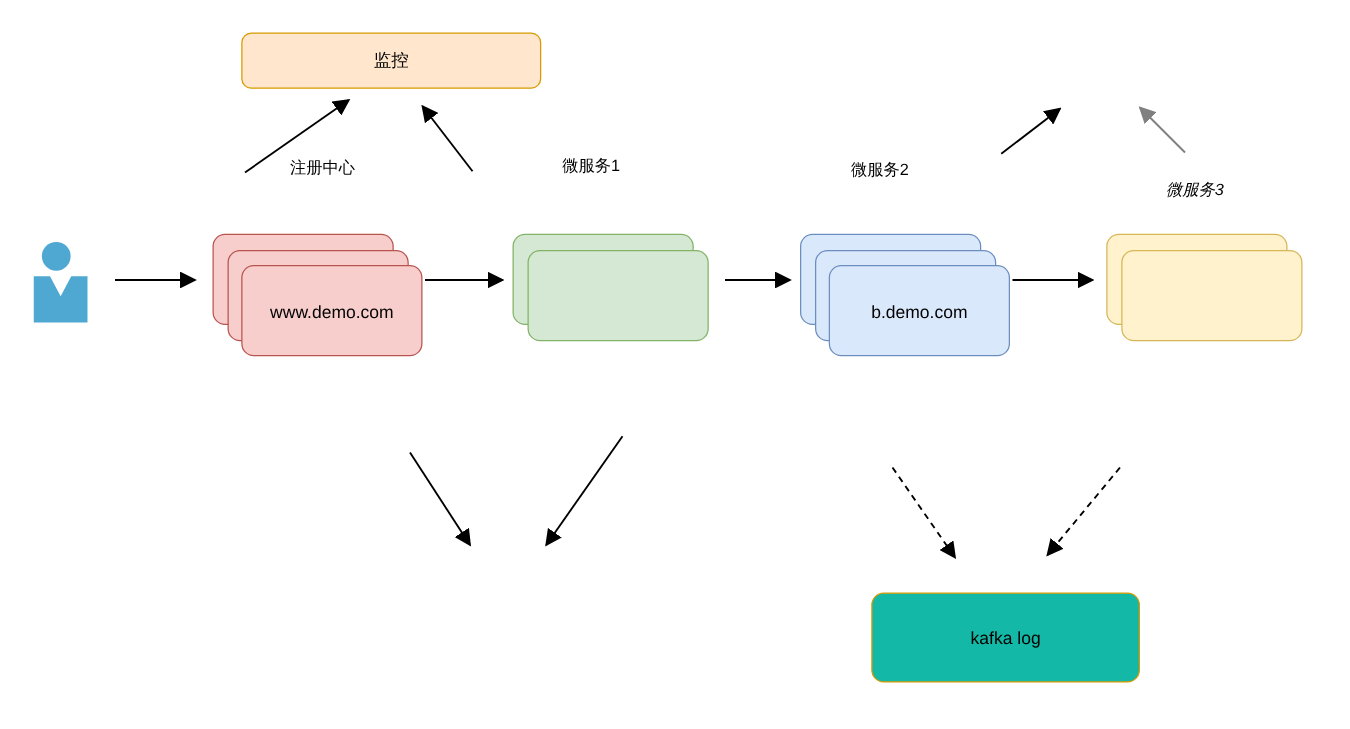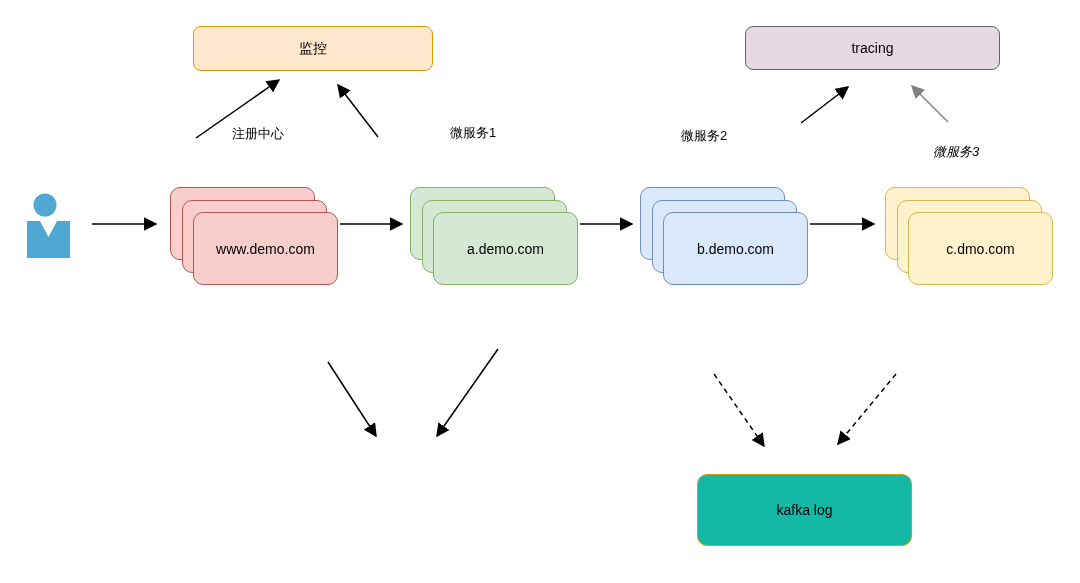--- a/index.html
+++ b/index.html
@@ -73,58 +73,49 @@
   </svg>
 
   <svg id="user-icon-svg" width="110" height="280" viewBox="0 0 110 280">
     <circle cx="45" cy="205" r="11.5" fill="#4fa8d2"></circle>
     <polygon points="27,221 40,221 48.5,237 57,221 70,221 70,258 27,258" fill="#4fa8d2"></polygon>
   </svg>
 
   <div class="node rounded-box node-monitoring">
     <span>监控</span>
   </div>
-  <div class="node rounded-box node-tracing">
-    <span>tracing</span>
-  </div>
 
   <div class="edge-label lbl-frontend">注册中心</div>
   <div class="edge-label lbl-ms1">微服务1</div>
   <div class="edge-label lbl-ms2">微服务2</div>
   <div class="edge-label lbl-ms3">微服务3</div>
 
   <div class="stack stack-www">
     <div class="card back"></div>
     <div class="card mid"></div>
     <div class="card front">
       <span>www.demo.com</span>
     </div>
   </div>
 
   <div class="stack stack-a">
     <div class="card back"></div>
     <div class="card mid"></div>
-    <div class="card front">
-      <span>a.demo.com</span>
-    </div>
   </div>
 
   <div class="stack stack-b">
     <div class="card back"></div>
     <div class="card mid"></div>
     <div class="card front">
       <span>b.demo.com</span>
     </div>
   </div>
 
   <div class="stack stack-c">
     <div class="card back"></div>
     <div class="card mid"></div>
-    <div class="card front">
-      <span>c.dmo.com</span>
-    </div>
   </div>
 
   <div class="node rounded-box node-kafka">
     <span>kafka log</span>
   </div>
 
 </div>
 
 </body></html>

